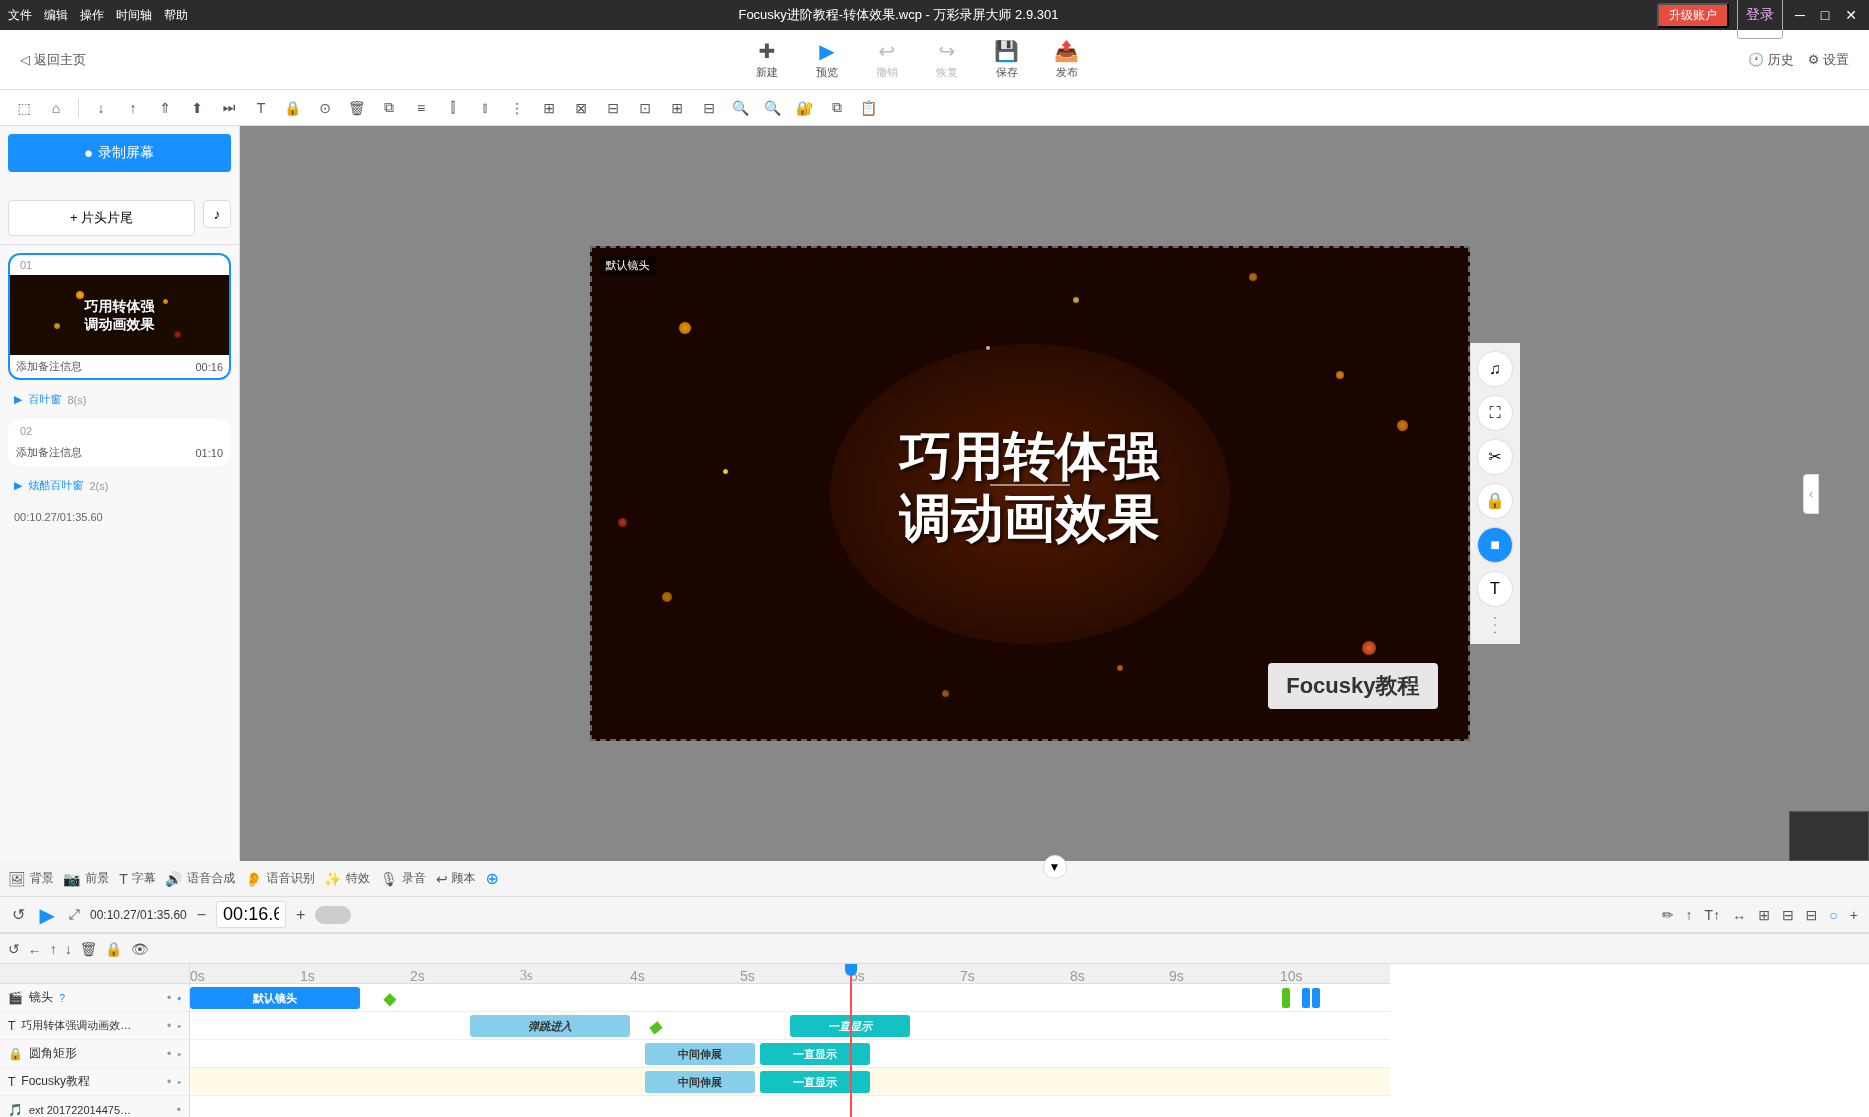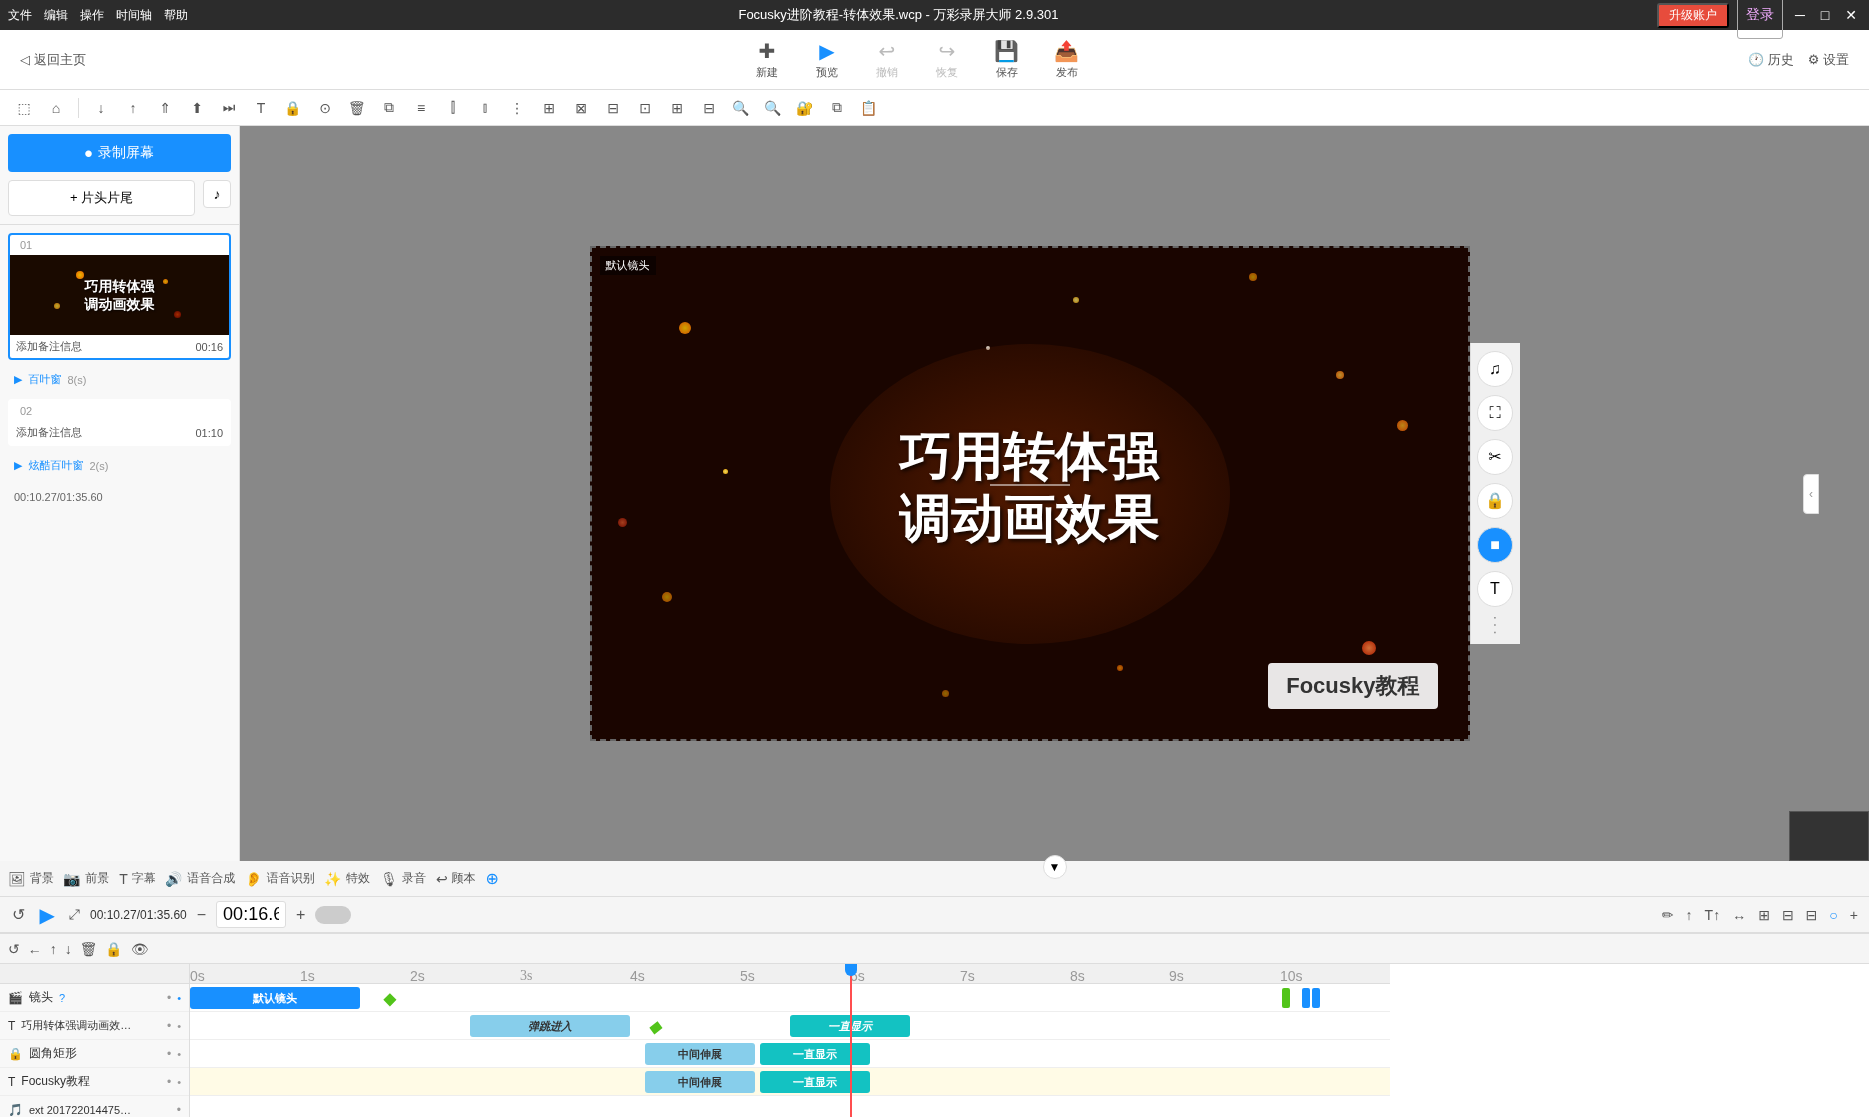--- a/index.html
+++ b/index.html
@@ -45,21 +45,21 @@
 
     
     #left-panel {
       width: 240px; background: #f8f8f8; border-right: 1px solid #ddd;
       display: flex; flex-direction: column; overflow: hidden;
     }
     #left-panel .panel-top { padding: 8px; display: flex; flex-direction: column; gap: 8px; border-bottom: 1px solid #ddd; }
     .record-btn { background: #1890ff; color: #fff; border: none; padding: 10px; border-radius: 4px; font-size: 14px; cursor: pointer; display: flex; align-items: center; justify-content: center; gap: 6px; }
     .clip-btn { background: #fff; border: 1px solid #ddd; padding: 8px; border-radius: 4px; font-size: 13px; cursor: pointer; display: flex; align-items: center; justify-content: center; gap: 6px; }
     #left-panel .clips-list { flex: 1; overflow-y: auto; padding: 8px; display: flex; flex-direction: column; gap: 8px; }
-    .clip-item { background: #fff; border: 2px solid transparent; border-radius: 4px; overflow: hidden; cursor: pointer; }
+    .clip-item { background: #fff; border: 2px solid transparent; border-radius: 12px; overflow: hidden; cursor: pointer; }
     .clip-item.active { border-color: #1890ff; }
     .clip-thumbnail { width: 100%; height: 80px; background: #1a0a00; position: relative; overflow: hidden; display: flex; align-items: center; justify-content: center; }
     .clip-thumbnail .clip-text { color: #fff; font-size: 14px; font-weight: bold; text-align: center; line-height: 1.3; text-shadow: 1px 1px 2px rgba(0,0,0,0.8); }
     .clip-thumb2 { background: #2a1050; }
     .clip-info { display: flex; justify-content: space-between; align-items: center; padding: 4px 6px; font-size: 11px; color: #555; }
     .clip-num { color: #999; font-size: 11px; padding: 2px 6px; }
     .clip-transition { display: flex; align-items: center; gap: 6px; font-size: 11px; color: #555; padding: 4px 6px; }
     .clip-transition-name { color: #1890ff; }
     .clip-duration { color: #999; }
 
@@ -264,21 +264,21 @@
 </div>
 
 <div id="main-area">
 
   <div id="left-panel">
     <div class="panel-top">
       <button class="record-btn">
         <span>⏺</span>
         <span>录制屏幕</span>
       </button>
-      <div style="display:flex;gap:8px;">
+      <div style="display:flex;gap:8px;margin-top:20px;">
         <button class="clip-btn" style="flex:1;">
           <span>+ 片头片尾</span>
         </button>
         <div class="music-btn">♪</div>
       </div>
     </div>
     <div class="clips-list">
 
       <div class="clip-item active">
         <div style="display:flex;align-items:center;gap:4px;padding:2px 4px;">

